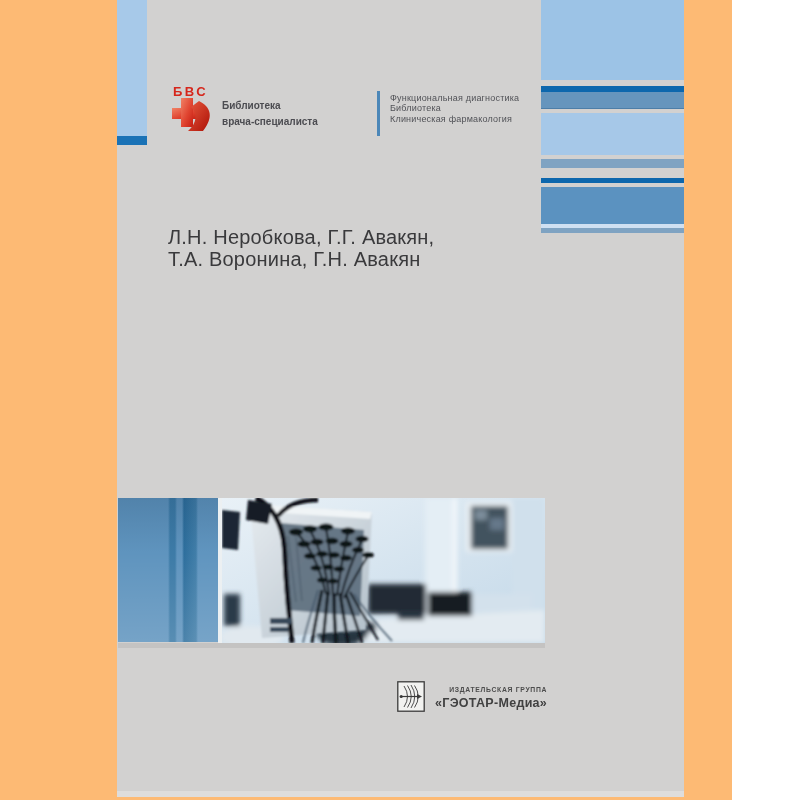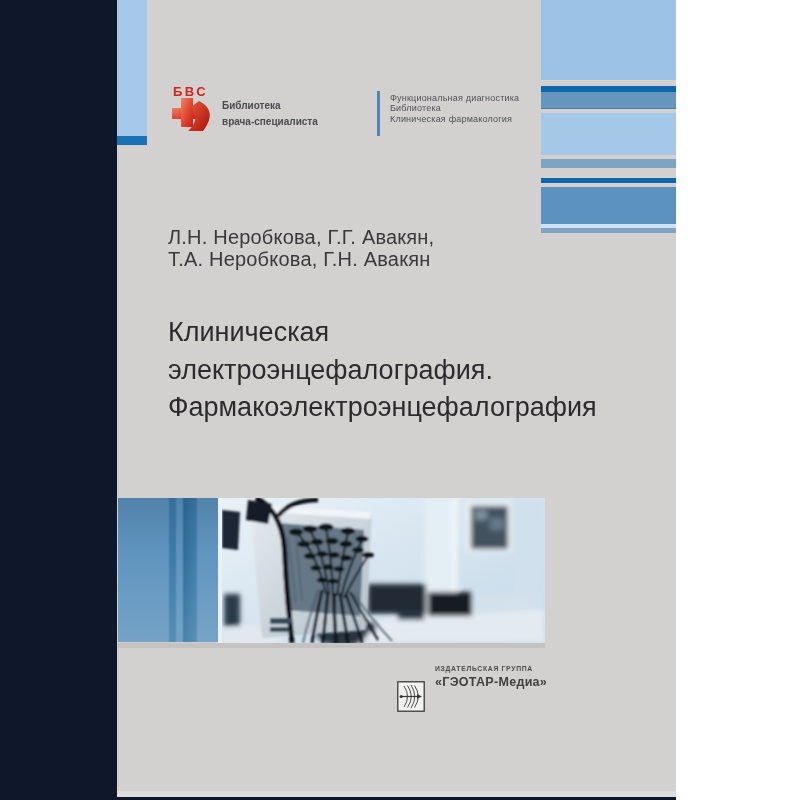--- a/index.html
+++ b/index.html
@@ -1,16 +1,16 @@
 <!DOCTYPE html>
 <html><head>
 <meta charset="utf-8">
 <style>
   html,body{margin:0;padding:0;background:#ffffff;}
-  .page{position:relative;width:676px;height:800px;background:#0f172a;overflow:hidden;
+  .page{position:relative;width:732px;height:800px;background:#fdba74;overflow:hidden;
         font-family:"Liberation Sans", sans-serif;}
   .cover{position:absolute;left:117px;top:0;width:567px;height:797px;background:#d2d1d0;}
 
   
   .left-strip{position:absolute;left:0;top:0;width:30px;height:136px;background:#a7c9e9;}
   .left-strip-bar{position:absolute;left:0;top:136px;width:30px;height:9px;background:#1a72b6;}
 
   
   .bvs-abbr{position:absolute;left:56px;top:84px;font-size:13px;font-weight:bold;
             color:#d6261b;letter-spacing:2.5px;}
@@ -50,21 +50,21 @@
         #5f94be 59px, #5f94be 64px,
         #2e6f9d 66px, #417ea9 78px,
         #6095bf 80px, #6095bf 100%);}
   .band-gap{position:absolute;left:101px;top:0;width:4px;height:145px;background:#ecf0f2;}
   .photo{position:absolute;left:105px;top:0;width:323px;height:145px;}
   .band-shadow{position:absolute;left:1px;top:145px;width:427px;height:5px;
                background:rgba(80,80,78,0.10);}
 
   
   .publisher-logo{position:absolute;left:280px;top:681px;width:28px;height:31px;}
-  .publisher-text{position:absolute;left:318px;top:665px;color:#474747;white-space:nowrap;}
+  .publisher-text{position:absolute;left:318px;top:686px;color:#474747;white-space:nowrap;text-align:right;}
   .publisher-group{font-size:6.8px;font-weight:bold;letter-spacing:0.7px;color:#4c4c4c;}
   .publisher-name{margin-top:3px;font-size:12.5px;font-weight:bold;letter-spacing:0.3px;color:#414141;}
 
   .cover-bottom-edge{position:absolute;left:0;top:791px;width:567px;height:6px;background:#dedddc;}
 </style>
 </head>
 <body>
 
 <div class="page">
   <div class="cover">
@@ -111,28 +111,23 @@
       <div class="s s4"></div>
       <div class="s s5"></div>
       <div class="s s6"></div>
       <div class="s s7"></div>
       <div class="s s8"></div>
       <div class="s s9"></div>
     </div>
 
     <div class="authors">
       <div>Л.Н. Неробкова, Г.Г. Авакян,</div>
-      <div>Т.А. Неробкова, Г.Н. Авакян</div>
-    </div>
-
-    <div class="title">
-      <div>Клиническая</div>
-      <div>электроэнцефалография.</div>
-      <div>Фармакоэлектроэнцефалография</div>
-    </div>
+      <div>Т.А. Воронина, Г.Н. Авакян</div>
+    </div>
+
 
     <div class="photo-band">
       <div class="photo-panel"></div>
       <div class="band-gap"></div>
 
       <svg class="photo" viewBox="0 0 323 145" preserveAspectRatio="none" role="img" aria-label="ЭЭГ-оборудование с электродами и кабелями в кабинете функциональной диагностики">
         <defs>
           <linearGradient id="pbg" x1="0" y1="0" x2="1" y2="1">
             <stop offset="0" stop-color="#e9f1f7"></stop>
             <stop offset="1" stop-color="#c3d8e8"></stop>

